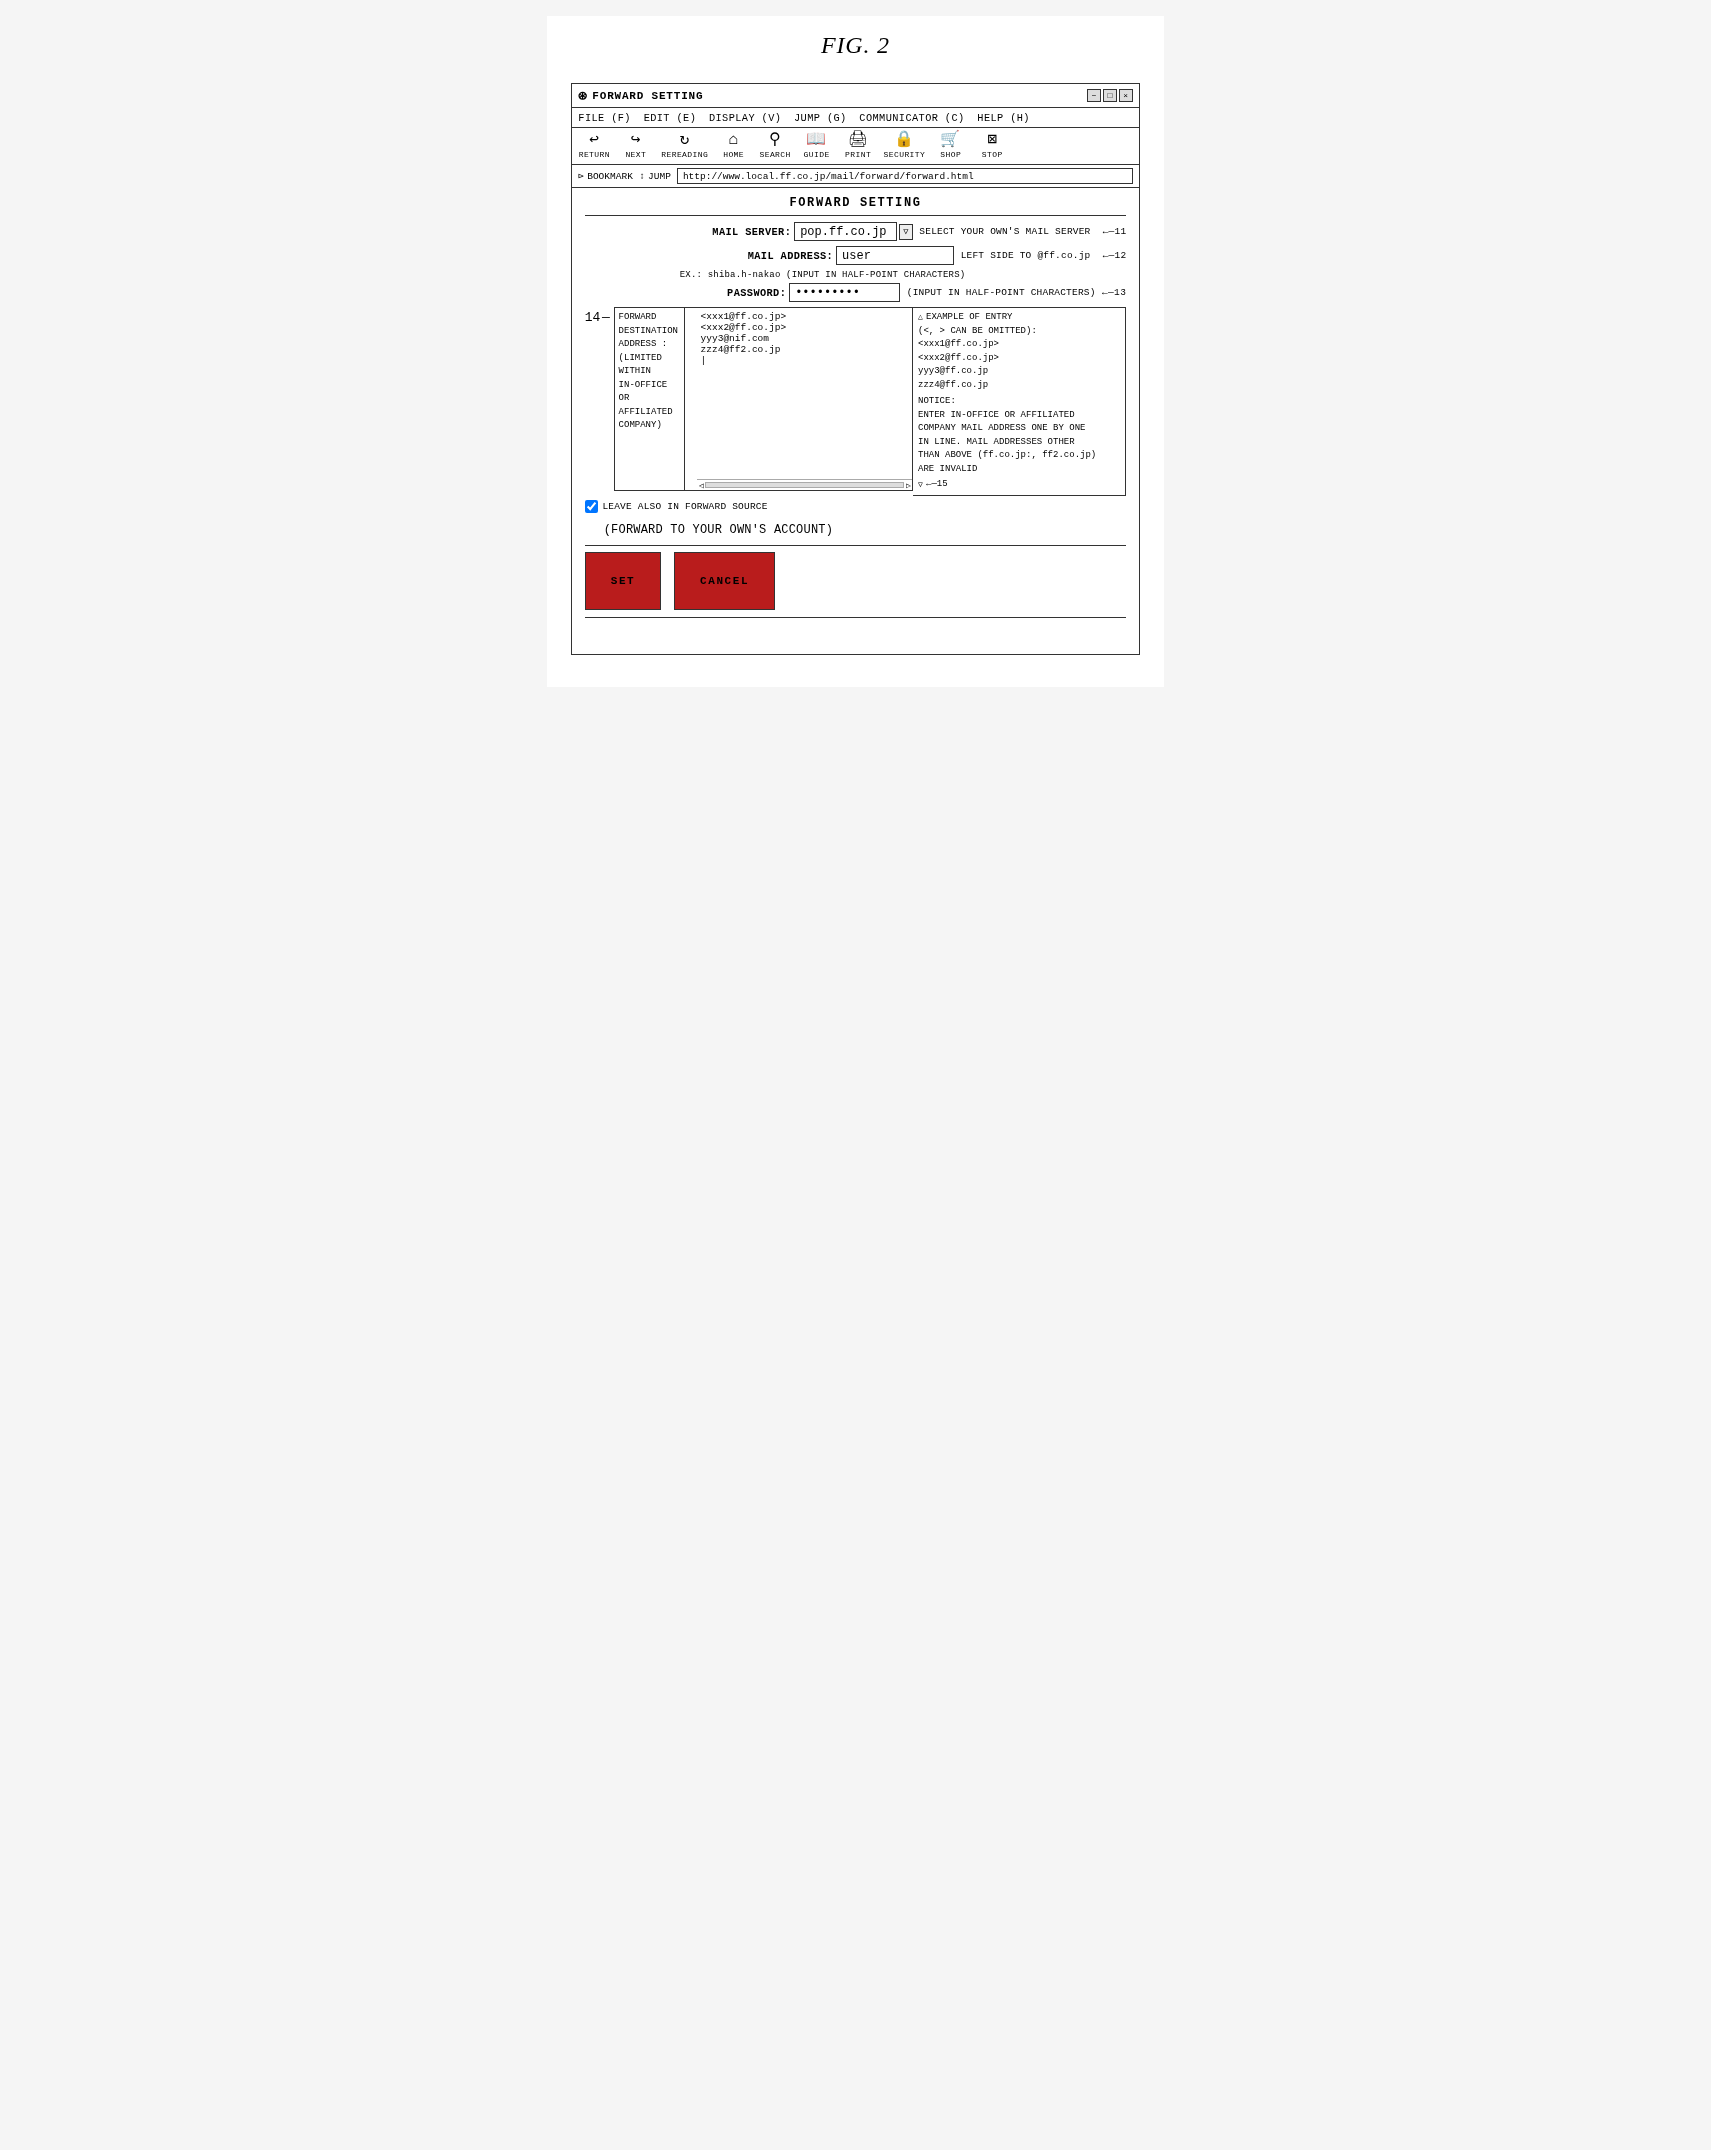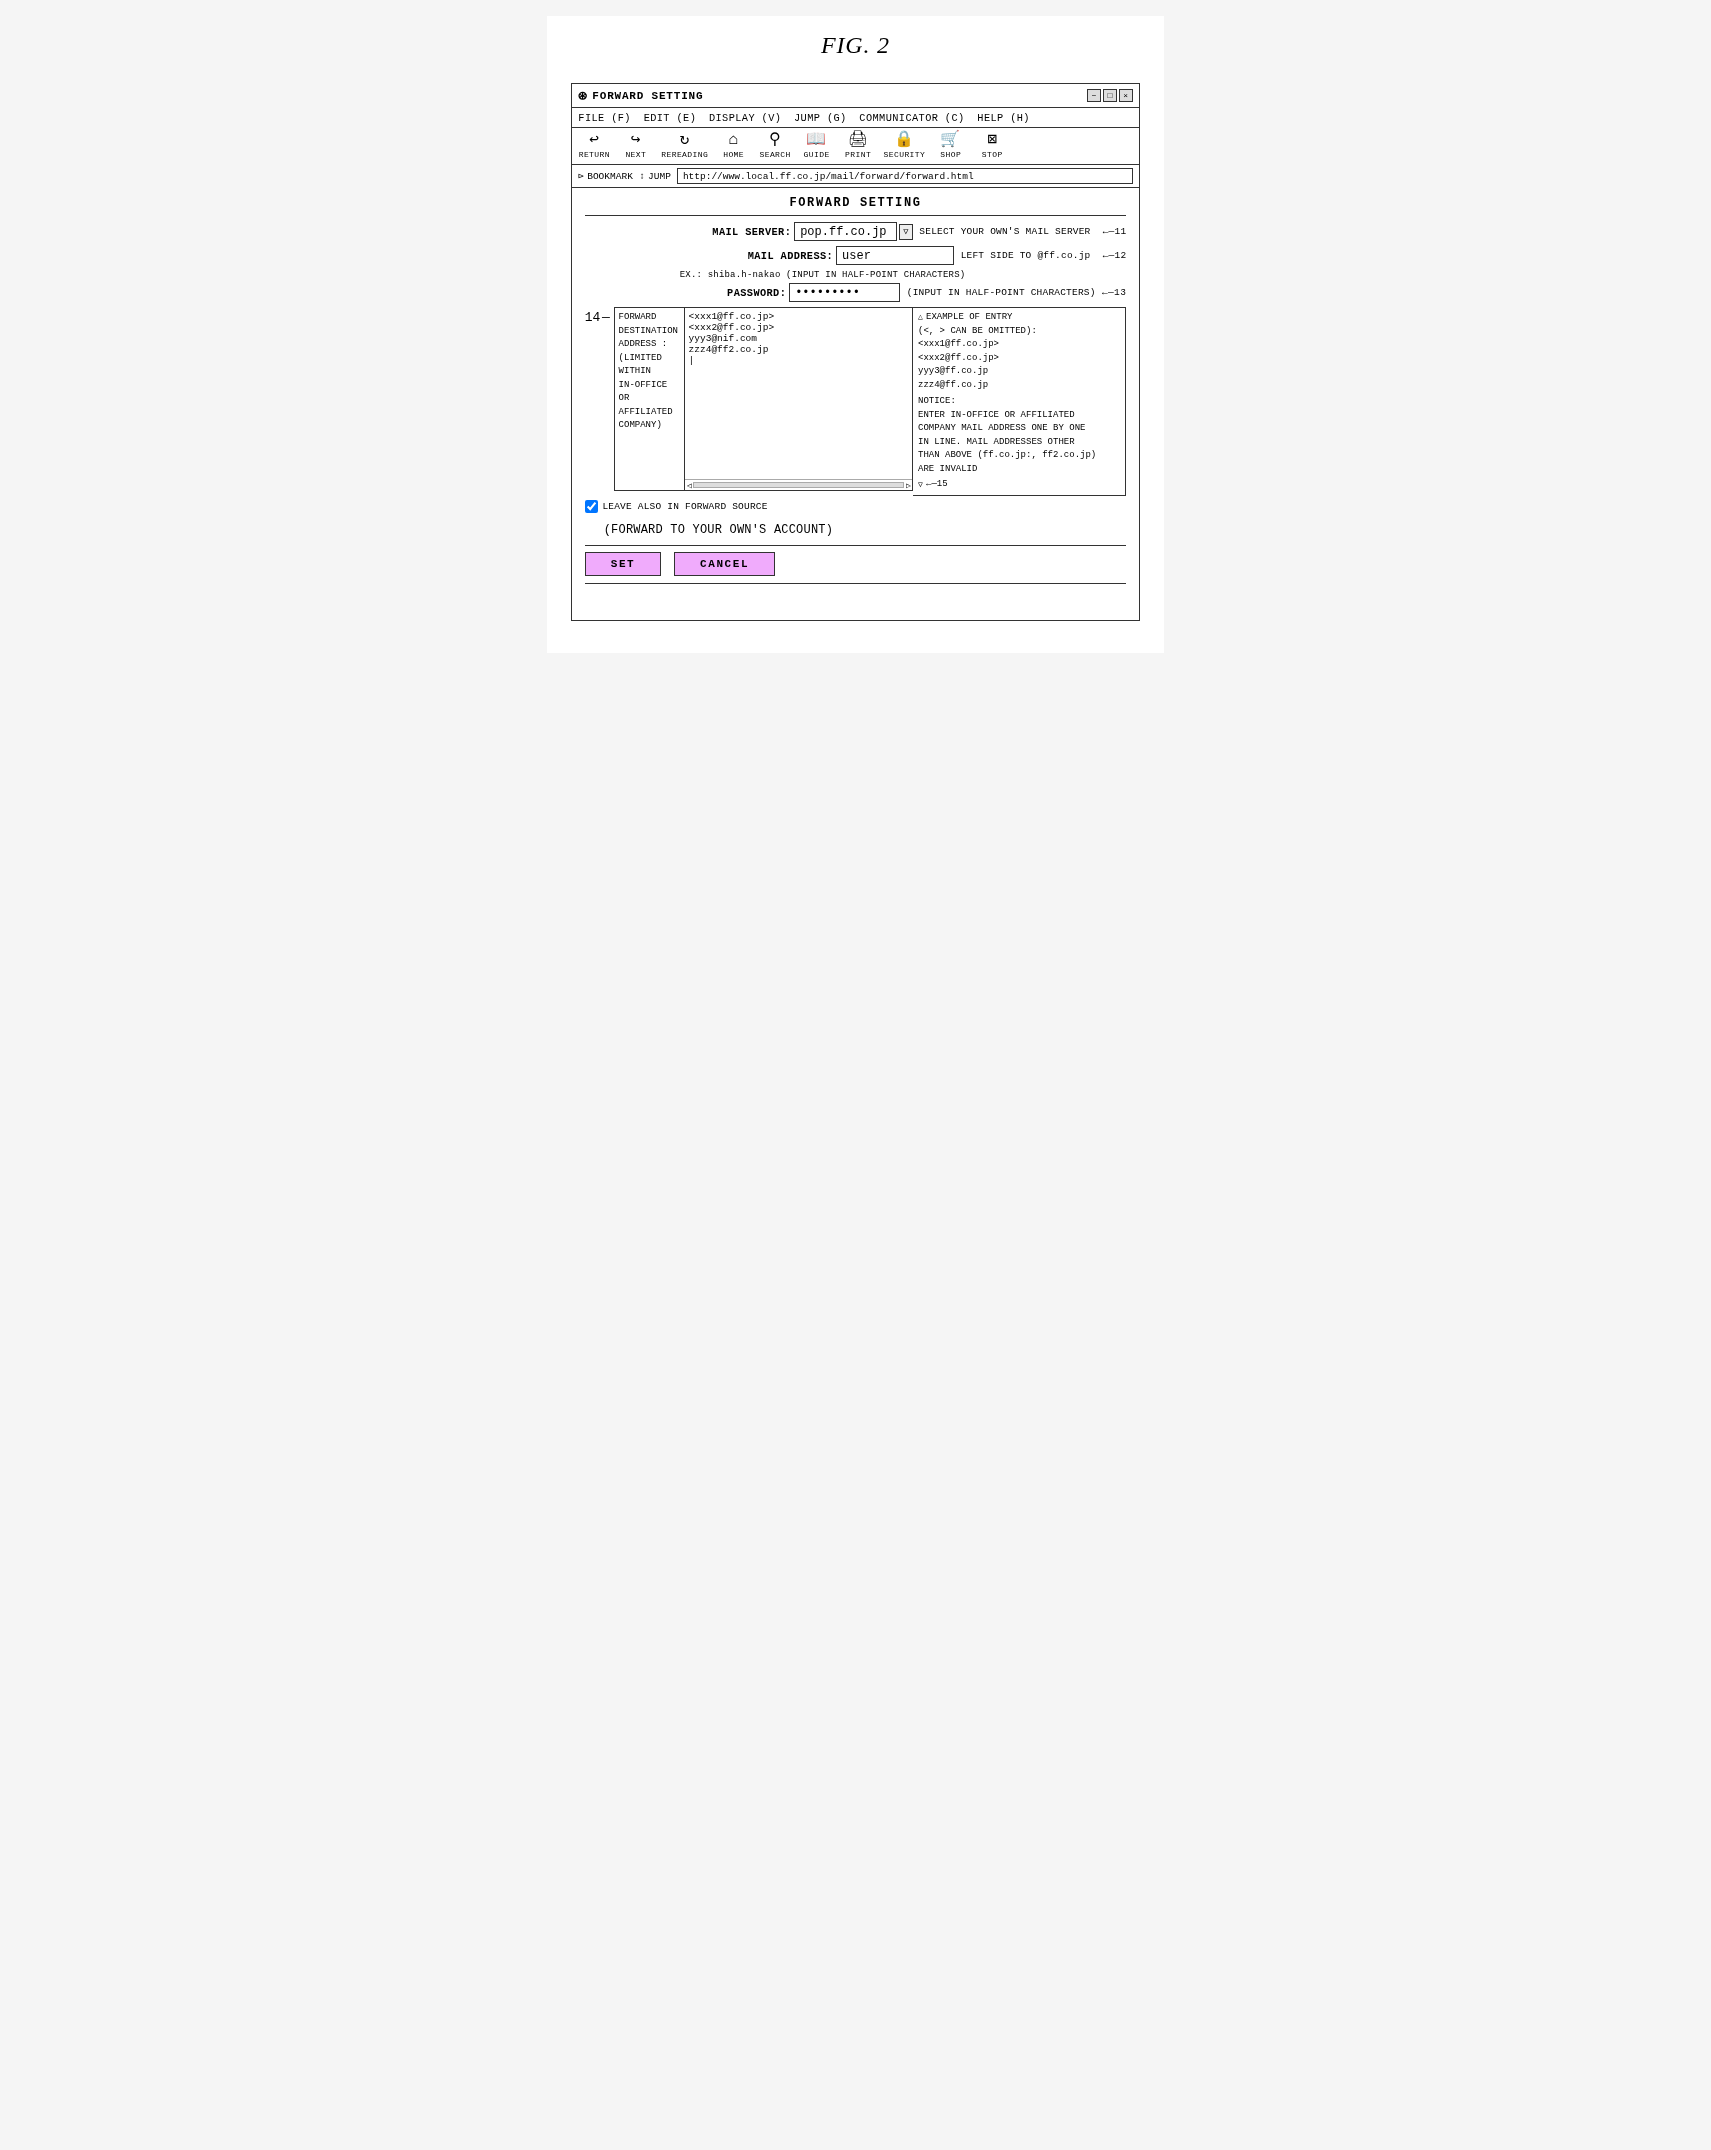--- a/index.html
+++ b/index.html
@@ -185,32 +185,33 @@
     
     .button-row {
       display: flex;
       gap: 12.7px;
       padding: 6.3px 0;
       border-top: 0.8px solid #333;
       border-bottom: 0.8px solid #333;
     }
     .action-btn {
       border: 0.8px solid #333;
-      padding: 5px 25px;
+      padding: 22px 25px;
       font-family: 'Courier New', monospace;
       font-size: 11px;
       font-weight: bold;
       letter-spacing: 1.6px;
       cursor: pointer;
-      background: #f0abfc;
+      background: #b91c1c;
     }
     .dest-container {
       display: flex;
       border: 0.8px solid #333;
       margin-bottom: 4.7px;
+      gap: 12px;
     }
     .dest-label-block {
       font-size: 9px;
       padding: 3.2px 3.2px;
       min-width: 70px;
       border-right: 0.8px solid #333;
       line-height: 1.5;
       background: white;
     }
     .dest-textarea2 {

